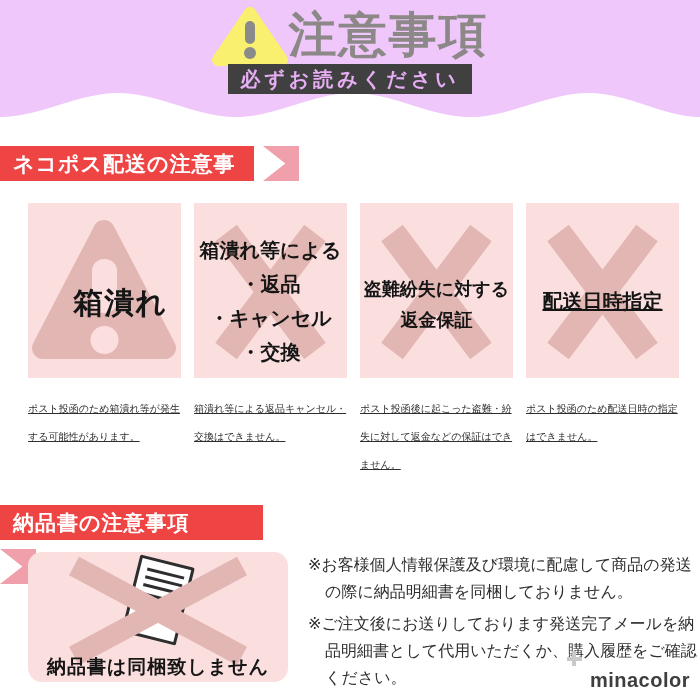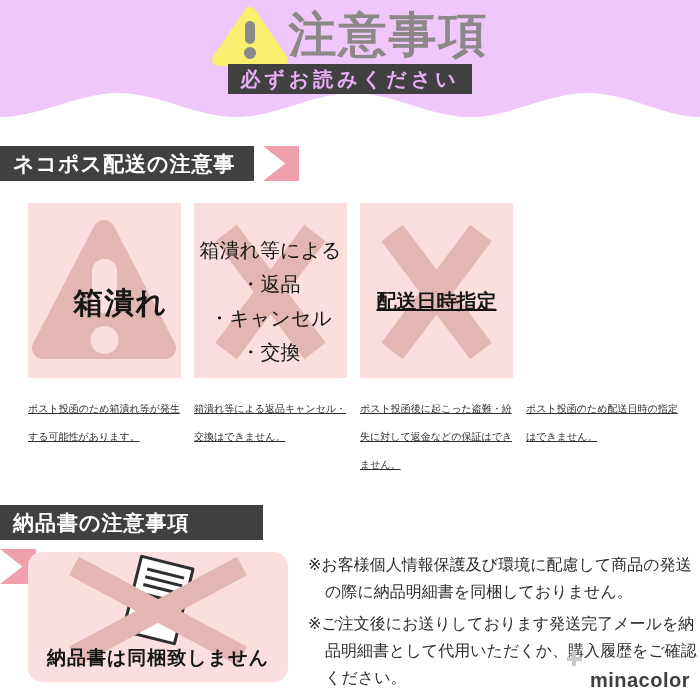--- a/index.html
+++ b/index.html
@@ -9,36 +9,36 @@
   
   .header-wave { position:absolute; top:0; left:0; }
   .header-content { position:absolute; top:7px; left:0; width:700px; text-align:center; }
   .title-row { display:flex; justify-content:center; align-items:center; gap:1px; height:56px; }
   .page-title { font-size:48px; font-weight:900; color:#8d8888; letter-spacing:2px; }
   .read-badge { display:inline-block; margin-top:1px; width:244px; height:30px; line-height:30px;
                 background:#404040; color:#e7aef5; font-size:20px; font-weight:bold; letter-spacing:4px; }
 
   
   .ribbon { position:absolute; left:0; display:flex; gap:9px; }
-  .ribbon-banner { height:35px; line-height:35px; background:#404040; color:#ffffff;
+  .ribbon-banner { height:35px; line-height:35px; background:#ef4444; color:#ffffff;
                    font-size:21px; font-weight:bold; padding-left:13px; letter-spacing:1px; }
   .ribbon-1 { top:146px; } .ribbon-1 .ribbon-banner { width:254px; }
   .ribbon-2 { top:505px;flex-direction:column; } .ribbon-2 .ribbon-banner { width:263px; }
   .ribbon-tail { width:36px; height:35px; background:#f0a0ab;
                  clip-path:polygon(0 0,100% 0,100% 100%,0 100%,62% 50%); }
 
   
   .boxes-row { position:absolute; top:203px; left:28px; display:flex; gap:13px; }
   .notice-box { position:relative; width:153px; height:175px; background:#fbdfdf; }
   .watermark { position:absolute; top:0; left:0; }
   .box-title-single { position:absolute; left:0; width:100%; text-align:center;
                       font-weight:900; color:#151515; }
   .box1-title { top:80px; font-size:30px; letter-spacing:1px;padding-left:31px; }
   .box2-lines { position:absolute; top:30px; left:0; width:100%; text-align:center;
-                font-size:20px; font-weight:400; color:#151515; line-height:34px; }
+                font-size:20px; font-weight:700; color:#151515; line-height:34px; }
   .box3-lines { position:absolute; top:71px; left:0; width:100%; text-align:center;
                 font-size:18px; font-weight:900; color:#151515; line-height:31px; }
   .box4-title { top:85px; font-size:20px;text-decoration:underline; }
 
   .descs-row { position:absolute; top:395px; left:28px; display:flex; gap:13px; }
   .desc { width:153px; font-size:10px; line-height:28px; color:#2e2e2e;text-decoration:underline; }
 
   
   .invoice-card { position:absolute; left:28px; top:552px; width:260px; height:130px;
                   background:#fbdfdf; border-radius:14px; }
@@ -46,21 +46,21 @@
            border:3px solid #2e2e2e; border-radius:2px; transform:rotate(14deg); }
   .paper span { position:absolute; left:7px; height:3px; background:#2e2e2e; }
   .paper .l1 { top:8px;  width:38px; }
   .paper .l2 { top:16px; width:38px; }
   .paper .l3 { top:24px; width:31px; }
   .paper .l4 { top:33px; width:36px; }
   .paper .l5 { top:42px; width:22px; }
   .stamp { position:absolute; left:9px; bottom:7px; width:14px; height:14px;
            border:3px solid #cc3333; }
   .card-x { position:absolute; left:24px; top:4px; }
-  .card-label { position:absolute; bottom:11px; left:0; width:100%; text-align:center;
+  .card-label { position:absolute; bottom:2px; left:0; width:100%; text-align:center;
                 font-size:19px; font-weight:900; color:#151515; letter-spacing:1px; }
 
   .notes { position:absolute; left:308px; top:551px; width:392px; }
   .note { font-size:16px; line-height:27px; color:#2e2e2e;
           padding-left:17px; text-indent:-17px; margin-bottom:5px; }
 
   
   .logo { position:absolute; right:10px; bottom:8px; display:flex; align-items:center; gap:8px; }
   .plus-icon { position:relative; width:15px; height:15px; display:inline-block; }
   .plus-icon i { position:absolute; background:#c9c9c9; }
@@ -113,20 +113,30 @@
         <line x1="121" y1="30" x2="32" y2="148" stroke="#e2b6b2" stroke-width="27"></line>
       </svg>
       <div class="box2-lines">
         <div>箱潰れ等による</div>
         <div>・返品</div>
         <div>・キャンセル</div>
         <div>・交換</div>
       </div>
     </div>
 
+    <div class="notice-box">
+      <svg class="watermark" width="153" height="175" viewBox="0 0 153 175">
+        <line x1="32" y1="30" x2="121" y2="148" stroke="#e2b6b2" stroke-width="27"></line>
+        <line x1="121" y1="30" x2="32" y2="148" stroke="#e2b6b2" stroke-width="27"></line>
+      </svg>
+      <div class="box3-lines">
+        <div>盗難紛失に対する</div>
+        <div>返金保証</div>
+      </div>
+    </div>
 
     <div class="notice-box">
       <svg class="watermark" width="153" height="175" viewBox="0 0 153 175">
         <line x1="32" y1="30" x2="121" y2="148" stroke="#e2b6b2" stroke-width="27"></line>
         <line x1="121" y1="30" x2="32" y2="148" stroke="#e2b6b2" stroke-width="27"></line>
       </svg>
       <div class="box-title-single box4-title">配送日時指定</div>
     </div>
   </div>
 

